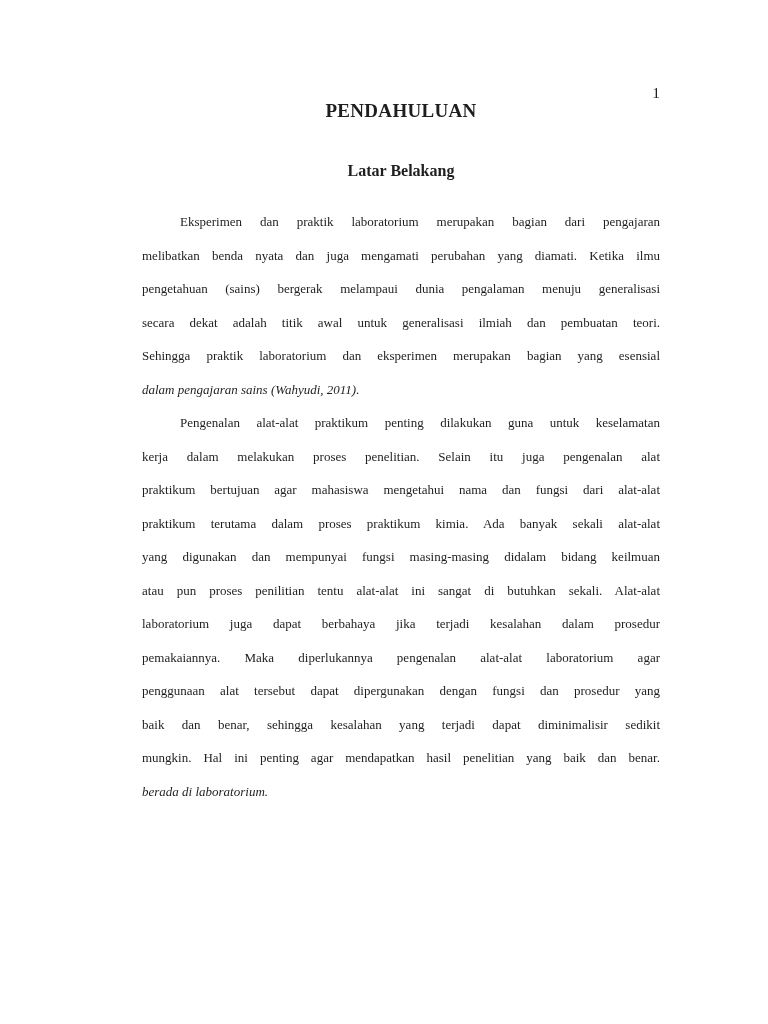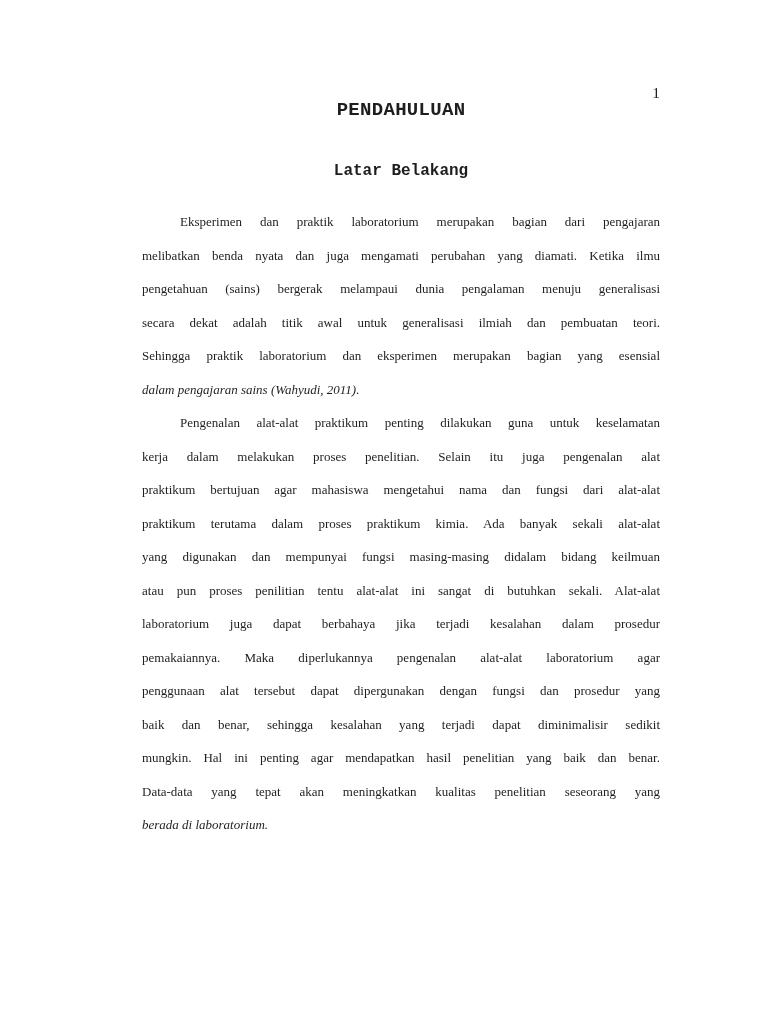--- a/index.html
+++ b/index.html
@@ -39,32 +39,30 @@
   .doc-title {
     position: absolute;
     top: 100px;
     left: 0;
     width: 100%;
     text-align: center;
     font-size: 19px;
     font-weight: 700;
     line-height: 1.15;
     letter-spacing: 0.3px;
-    font-family: Liberation Mono, monospace;
   }
   .section-heading {
     position: absolute;
     top: 162px;
     left: 0;
     width: 100%;
     text-align: center;
     font-size: 16px;
     font-weight: 700;
     line-height: 1.15;
-    font-family: Liberation Mono, monospace;
   }
   .body-text {
     position: absolute;
     top: 205px;
     left: 0;
     width: 100%;
     font-size: 13px;
   }
   .paragraph { width: 100%; }
   .line {
@@ -100,18 +98,17 @@
           <div class="line">kerja dalam melakukan proses penelitian. Selain itu juga pengenalan alat</div>
           <div class="line">praktikum bertujuan agar mahasiswa mengetahui nama dan fungsi dari alat-alat</div>
           <div class="line">praktikum terutama dalam proses praktikum kimia. Ada banyak sekali alat-alat</div>
           <div class="line">yang digunakan dan mempunyai fungsi masing-masing didalam bidang keilmuan</div>
           <div class="line">atau pun proses penilitian tentu alat-alat ini sangat di butuhkan sekali. Alat-alat</div>
           <div class="line">laboratorium juga dapat berbahaya jika terjadi kesalahan dalam prosedur</div>
           <div class="line">pemakaiannya. Maka diperlukannya pengenalan alat-alat laboratorium agar</div>
           <div class="line">penggunaan alat tersebut dapat dipergunakan dengan fungsi dan prosedur yang</div>
           <div class="line">baik dan benar, sehingga kesalahan yang terjadi dapat diminimalisir sedikit</div>
           <div class="line">mungkin. Hal ini penting agar mendapatkan hasil penelitian yang baik dan benar.</div>
-          <div class="line">Data-data yang tepat akan meningkatkan kualitas penelitian seseorang yang</div>
           <div class="line last">berada di laboratorium.</div>
         </div>
       </div>
   </div>
 </div>
 
 </body></html>

